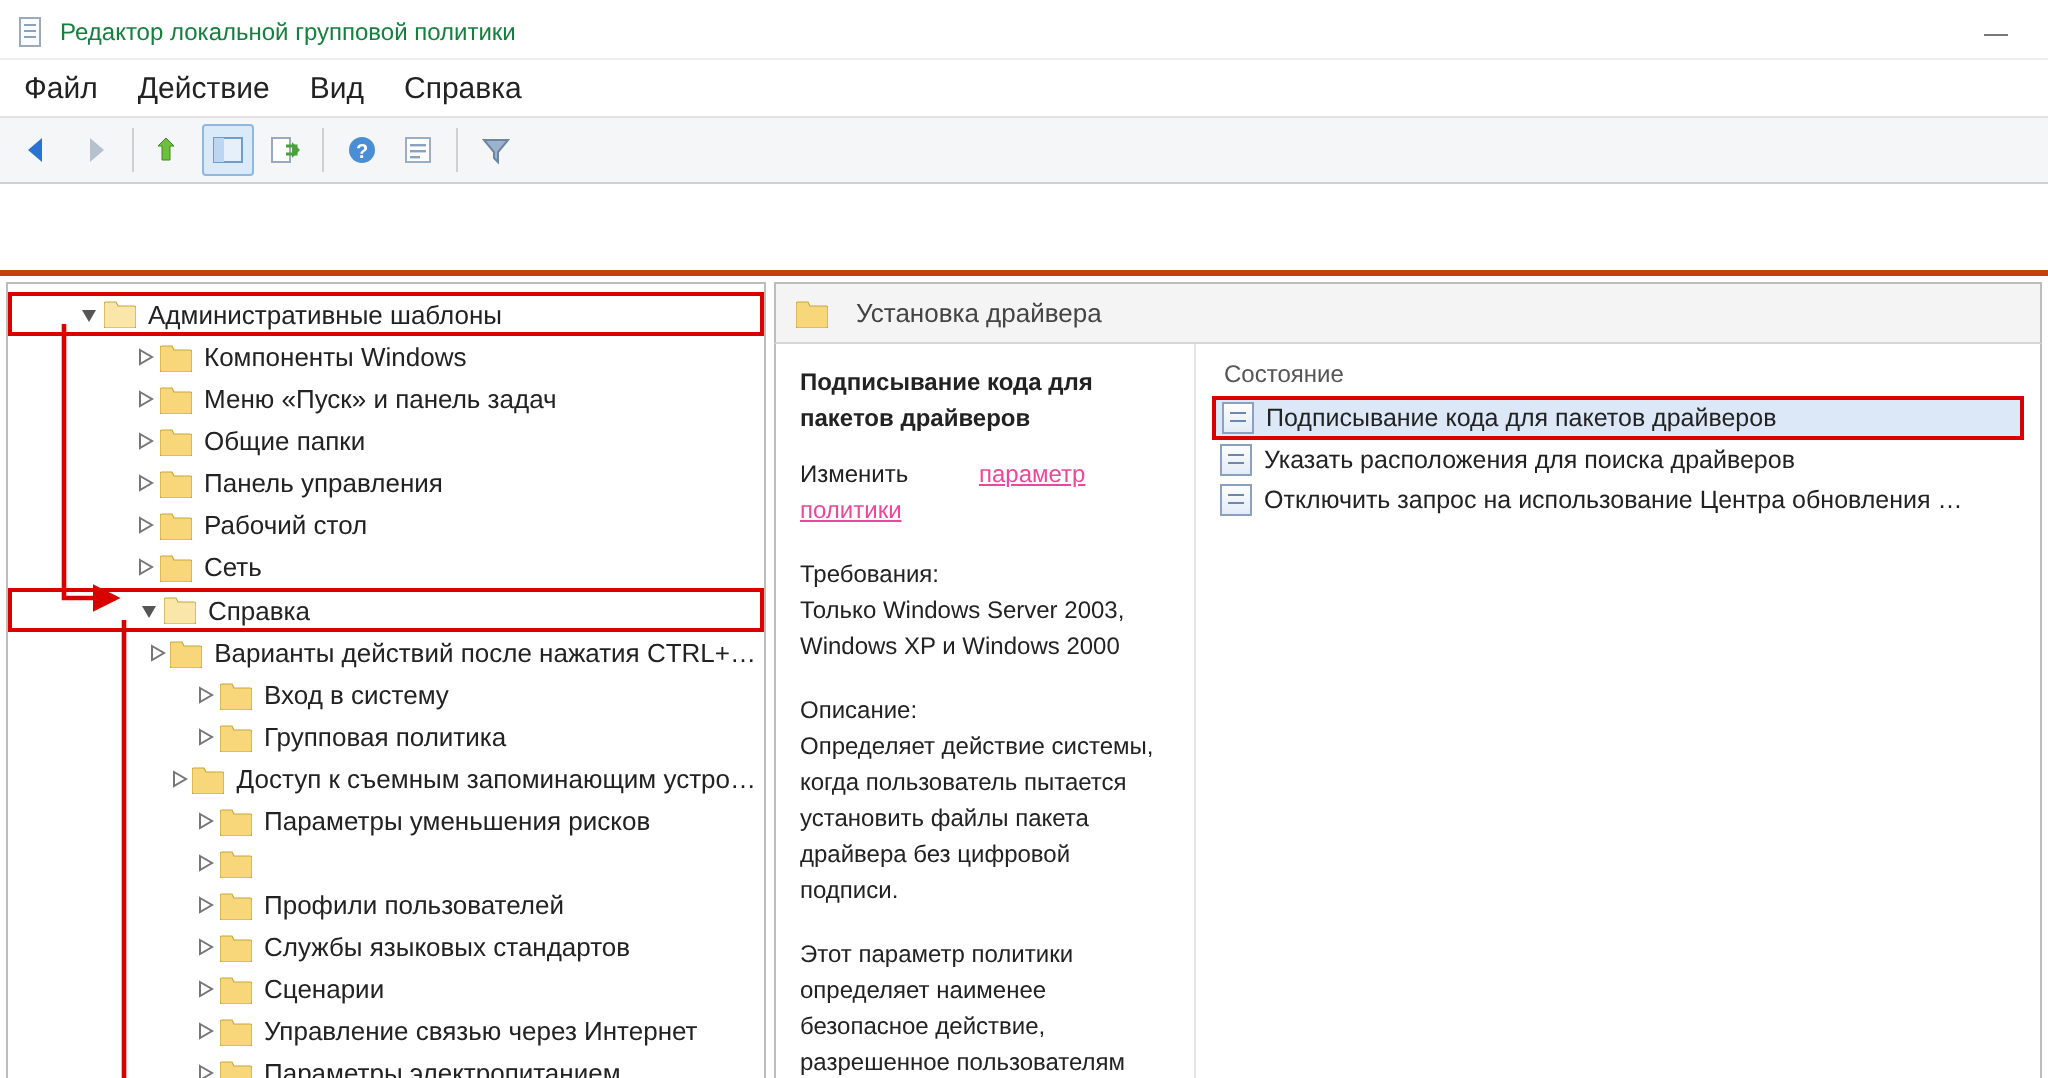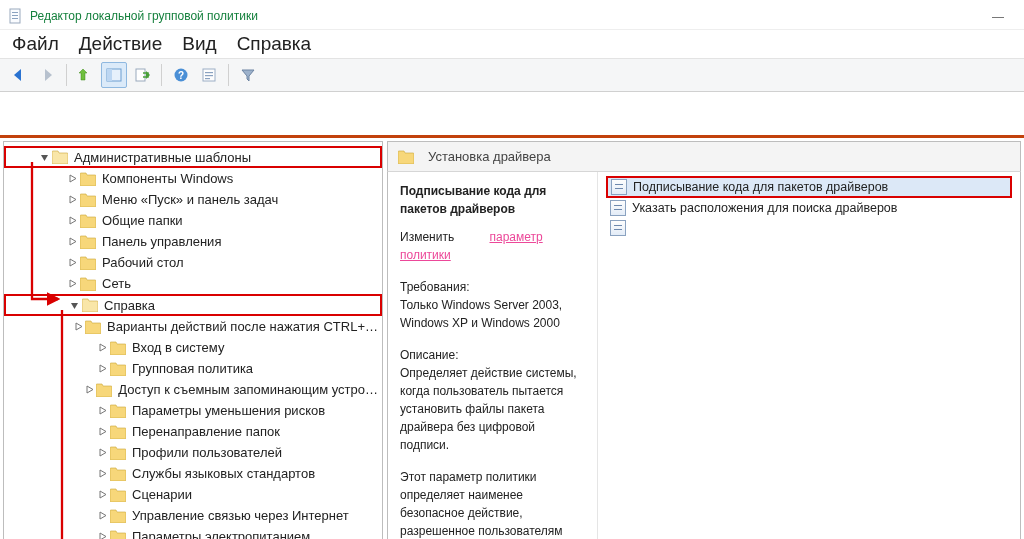--- a/index.html
+++ b/index.html
@@ -32,21 +32,21 @@
   .win-min { width:12px; border-top:1px solid #777; margin-top:4px; }
 
   
   .menubar {
     display:flex;
     gap:20px;
     padding:6px 12px;
     background:#fff;
     height:28px;
     align-items:center;
-    font-size:19px;
+    font-size:15px;
   }
   .menubar span { cursor:default; }
 
   
   .toolbar {
     display:flex;
     align-items:center;
     gap:2px;
     padding:4px 6px;
     background:#f5f6f7;
@@ -455,21 +455,20 @@
           <span class="expander">
             <svg width="9" height="9">
               <path d="M2 1 L8 4.5 L2 8 Z" fill="none" stroke="#777" stroke-width="1"></path>
             </svg>
           </span>
           <span class="folder-icon">
             <svg class="folder-svg" width="16" height="14" viewBox="0 0 16 14">
               <path d="M0 3 L0 13 Q0 14 1 14 L15 14 Q16 14 16 13 L16 4 Q16 3 15 3 L7 3 L6 1 L1 1 Q0 1 0 2 Z" fill="#f7d77a" stroke="#caa636" stroke-width="0.6"></path>
             </svg>
           </span>
-          <span>Перенаправление папок</span>
         </div>
         <div class="tree-row">
           <span class="indent" style="width: 90px;"></span>
           <span class="expander">
             <svg width="9" height="9">
               <path d="M2 1 L8 4.5 L2 8 Z" fill="none" stroke="#777" stroke-width="1"></path>
             </svg>
           </span>
           <span class="folder-icon">
             <svg class="folder-svg" width="16" height="14" viewBox="0 0 16 14">
@@ -573,30 +572,32 @@
           <span>Изменить</span>
           <a>параметр политики</a>
         </div>
         <div>Требования:</div>
         <div style="margin-bottom:14px;">Только Windows Server 2003, Windows XP и Windows 2000</div>
         <div>Описание:</div>
         <div style="margin-bottom:14px;">Определяет действие системы, когда пользователь пытается установить файлы пакета драйвера без цифровой подписи.</div>
         <div>Этот параметр политики определяет наименее безопасное действие, разрешенное пользователям группы в системе. Пользователи могут использовать компонент «Система» панели управления для выбора более безопасного варианта.</div>
       </div>
       <div class="list-col">
+        <div class="col-head">Состояние</div>
         <div id="settings-list-body">
             <div class="setting-row hl-red">
               <span class="setting-icon"></span>
               <span>Подписывание кода для пакетов драйверов</span>
             </div>
             <div class="setting-row">
               <span class="setting-icon"></span>
               <span>Указать расположения для поиска драйверов</span>
             </div>
             <div class="setting-row">
               <span class="setting-icon"></span>
+              <span>Отключить запрос на использование Центра обновления …</span>
             </div>
           </div>
       </div>
     </div>
   </div>
 
 </div>
 
 </body></html>

